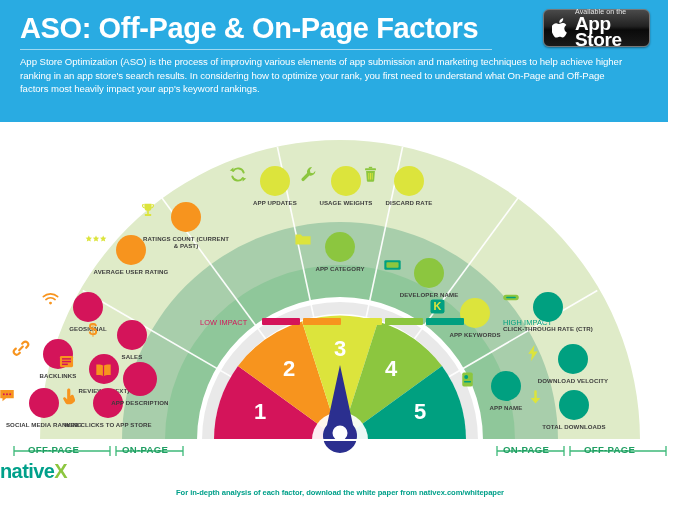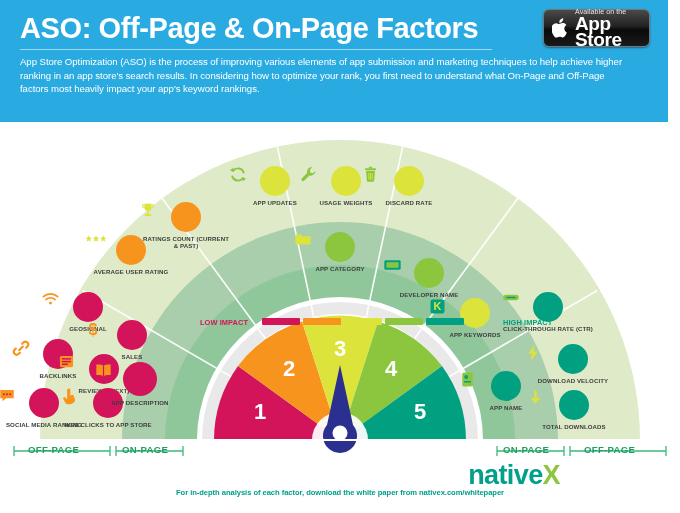--- a/index.html
+++ b/index.html
@@ -57,32 +57,32 @@
     display:flex;align-items:center;justify-content:center;
   }
   .node .disc.big{width:34px;height:34px;}
   .node .lbl{
     margin-top:3px;font-size:6.1px;font-weight:bold;color:#3c3c3c;
     line-height:7.2px;letter-spacing:.1px;text-transform:uppercase;
   }
 
   
   .legend{position:absolute;left:0;top:0;width:680px;height:16px;}
-  .legend .ltxt{position:absolute;font-size:7.4px;font-weight:bold;letter-spacing:.1px;}
+  .legend .ltxt{position:absolute;font-size:7.4px;font-weight:normal;letter-spacing:.1px;}
   .legend .swatch{position:absolute;height:7px;width:38px;top:4px;border-radius:1px;}
 
   .bracketlbl{
     position:absolute;font-size:9.6px;font-weight:bold;color:#1f9e62;
     letter-spacing:.3px;
   }
 
   
   .logo{
-    position:absolute;left:0;top:0;width:560px;text-align:right;
-    font-size:27px;font-weight:bold;color:#00a08a;letter-spacing:-.6px;
+    position:absolute;left:0;top:0;width:560px;text-align:left;
+    font-size:20px;font-weight:bold;color:#00a08a;letter-spacing:-.6px;
   }
   .logo .x{color:#8cc63f;}
   .footnote{
     position:absolute;left:0;width:680px;text-align:center;
     font-size:7.6px;font-weight:bold;color:#00a08a;letter-spacing:-.05px;
   }
 </style>
 </head>
 <body>
 

